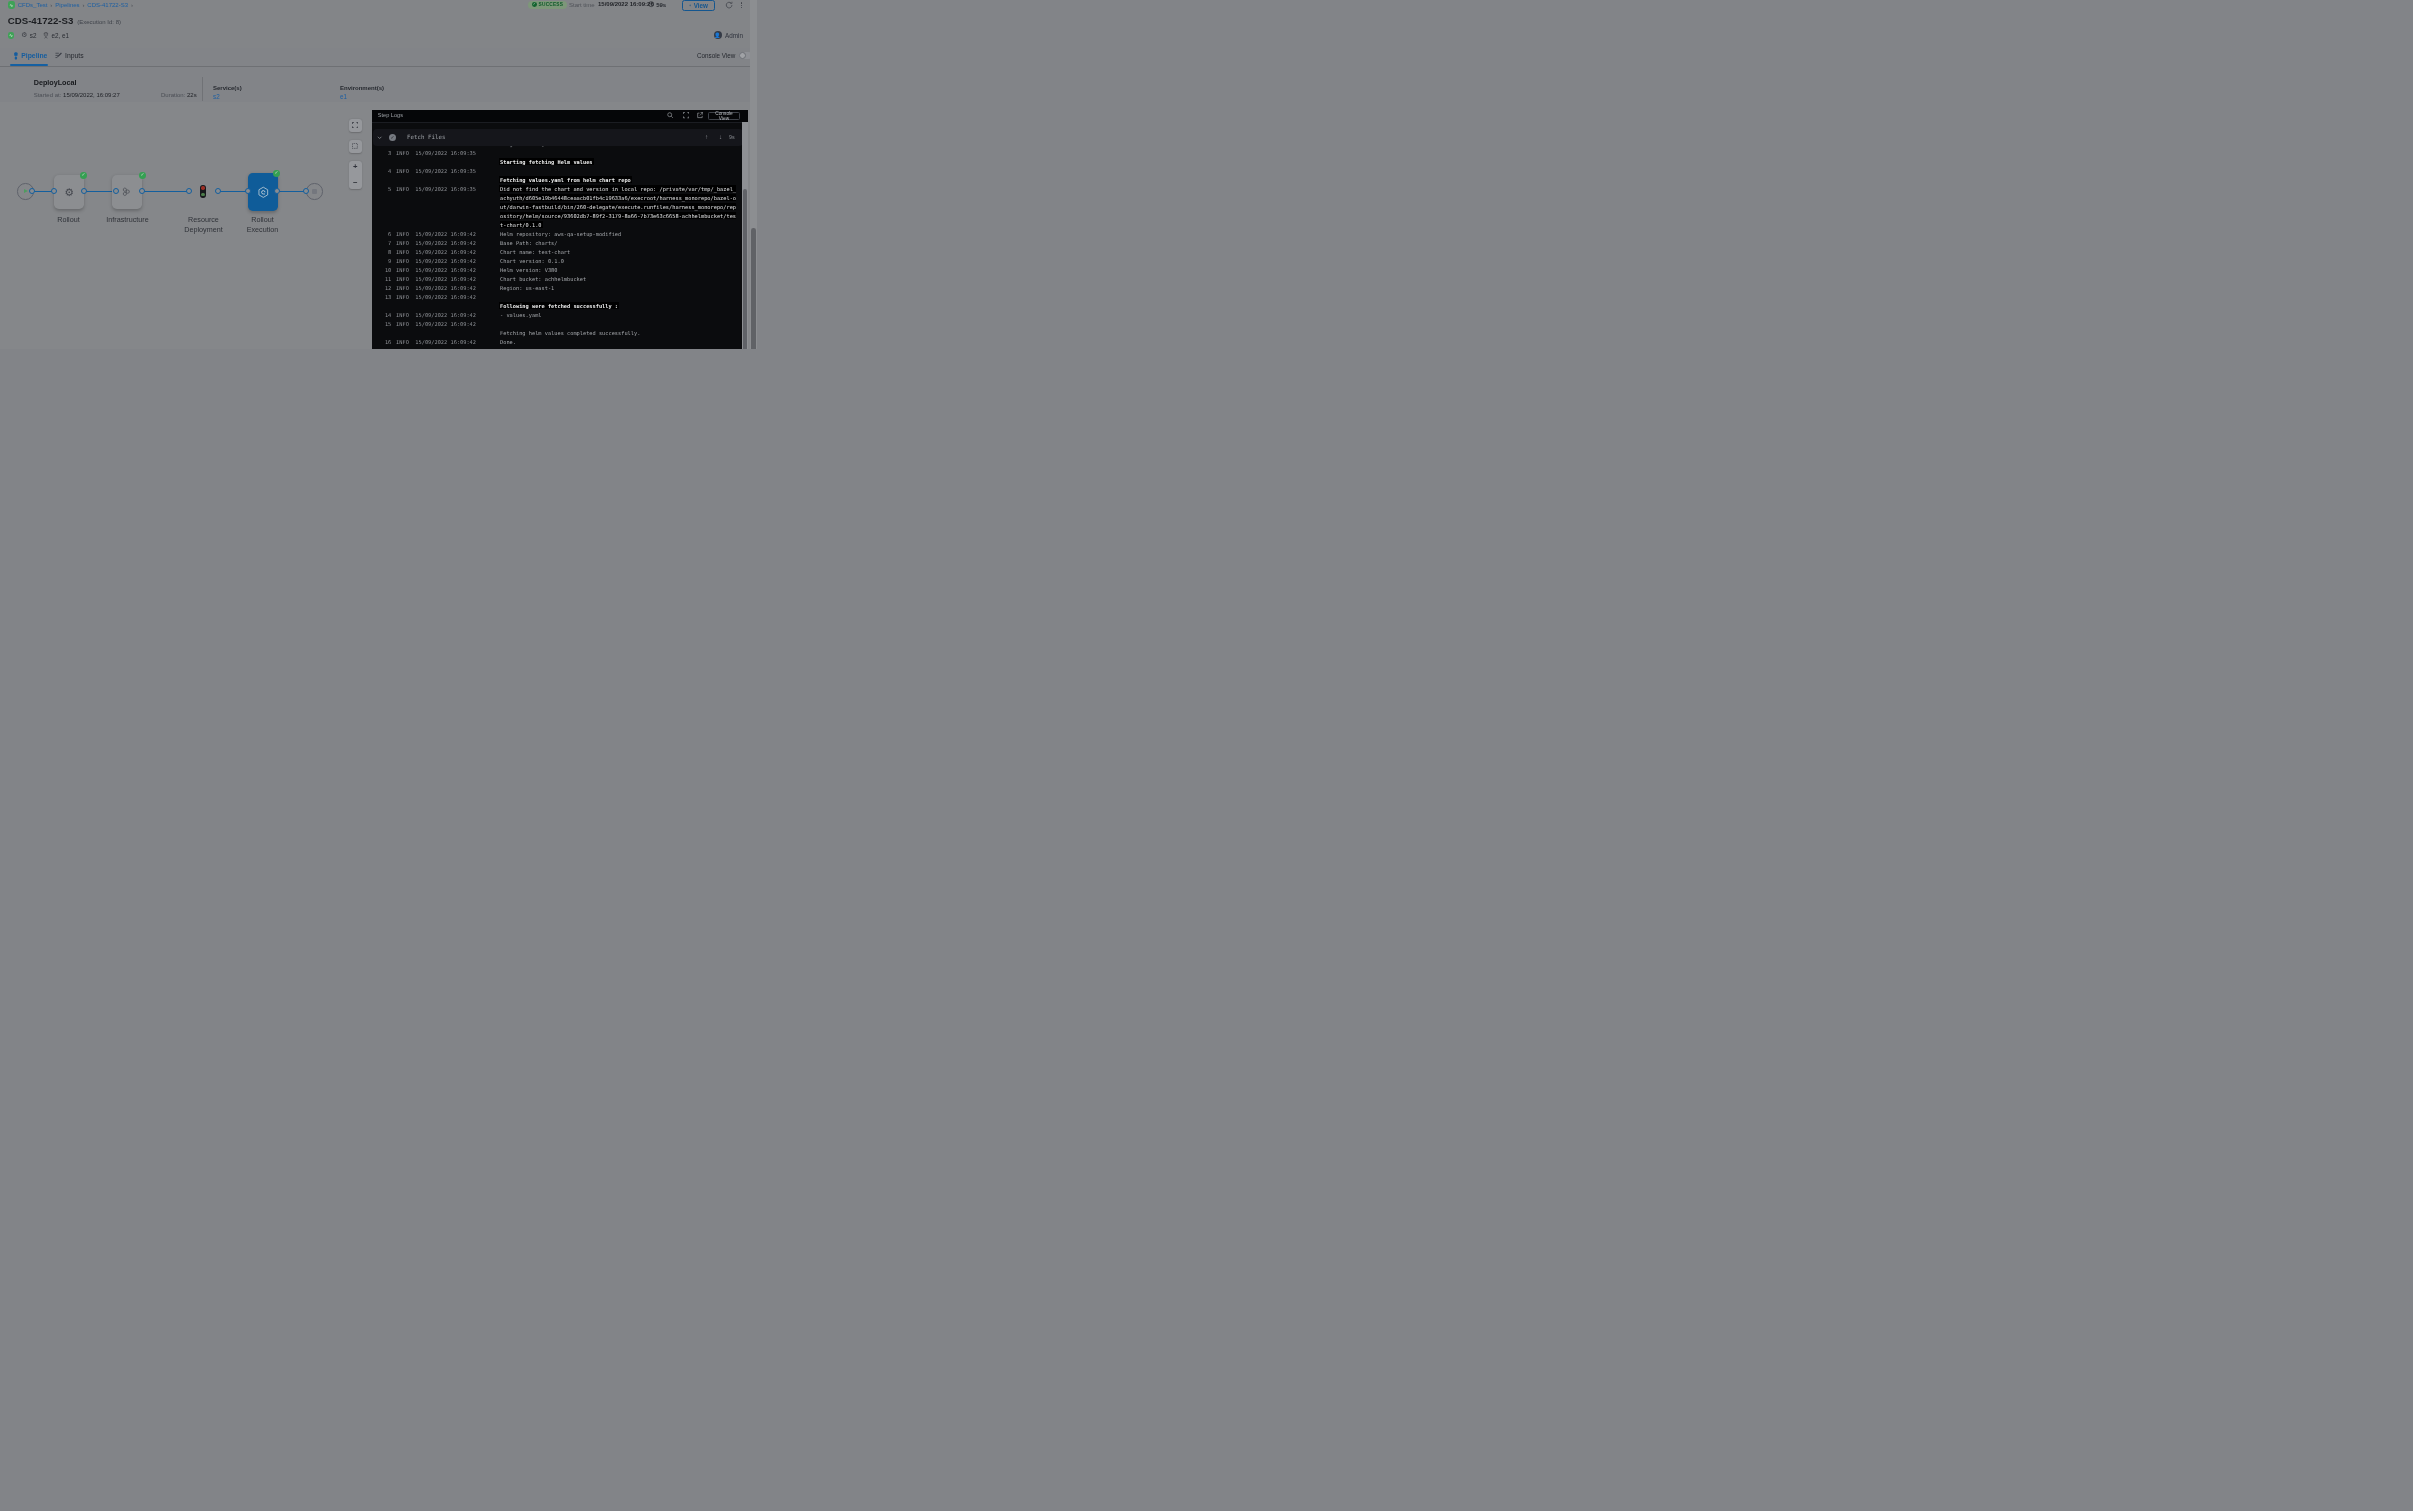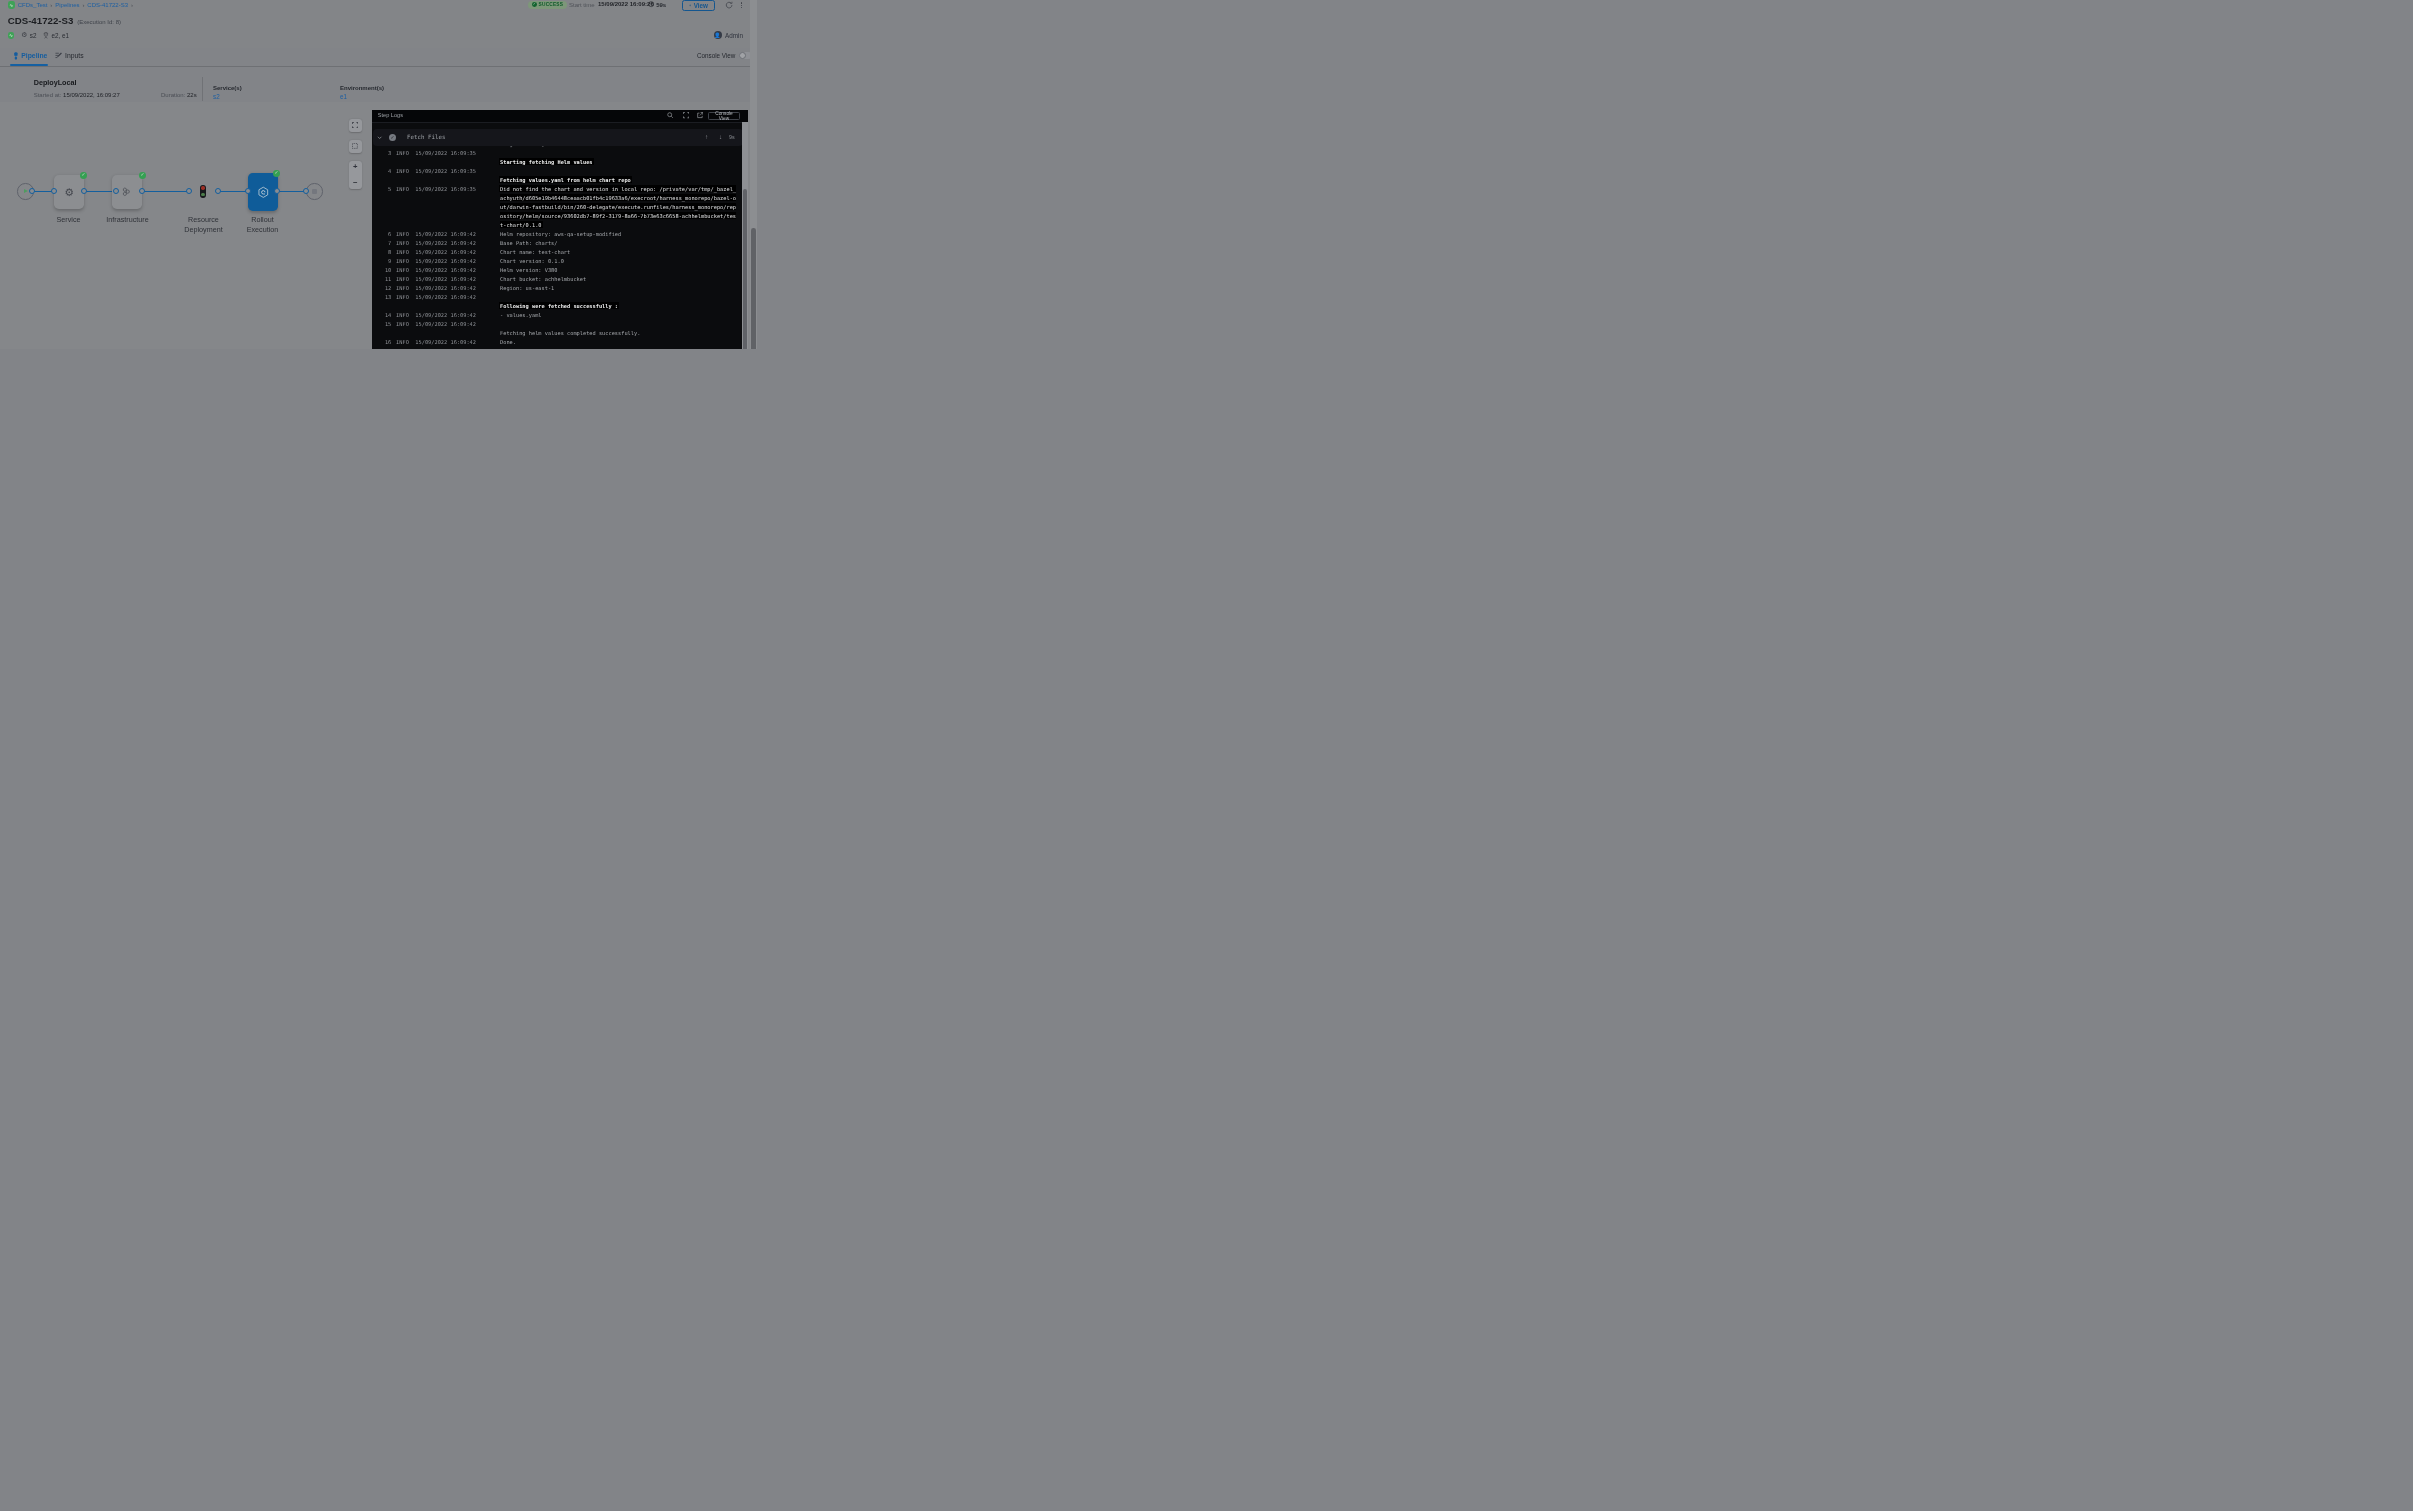--- a/index.html
+++ b/index.html
@@ -270,21 +270,21 @@
   <div class="dot" style="left:51px;"></div>
   <div class="dot" style="left:81px;"></div>
   <div class="dot" style="left:113px;"></div>
   <div class="dot" style="left:139px;"></div>
   <div class="dot" style="left:186px;"></div>
   <div class="dot" style="left:215px;"></div>
   <div class="dot" style="left:245px;"></div>
   <div class="dot" style="left:274px;"></div>
   <div class="dot" style="left:303px;"></div>
 
-  <div class="nlabel" style="left:42px;">Service</div>
+  <div class="nlabel" style="left:42px;">Rollout</div>
   <div class="nlabel" style="left:101px;">Infrastructure</div>
   <div class="nlabel" style="left:177px;">Resource Deployment</div>
   <div class="nlabel" style="left:236px;">Rollout Execution</div>
 
   <div class="cctl" id="ctl-fit">
     <svg width="6.3" height="6.3" viewBox="0 0 14 14" fill="none" stroke="currentColor" stroke-width="2">
       <path d="M1 4V1h3M10 1h3v3M13 10v3h-3M4 13H1v-3"></path>
     </svg>
   </div>
   <div class="cctl" id="ctl-select">

